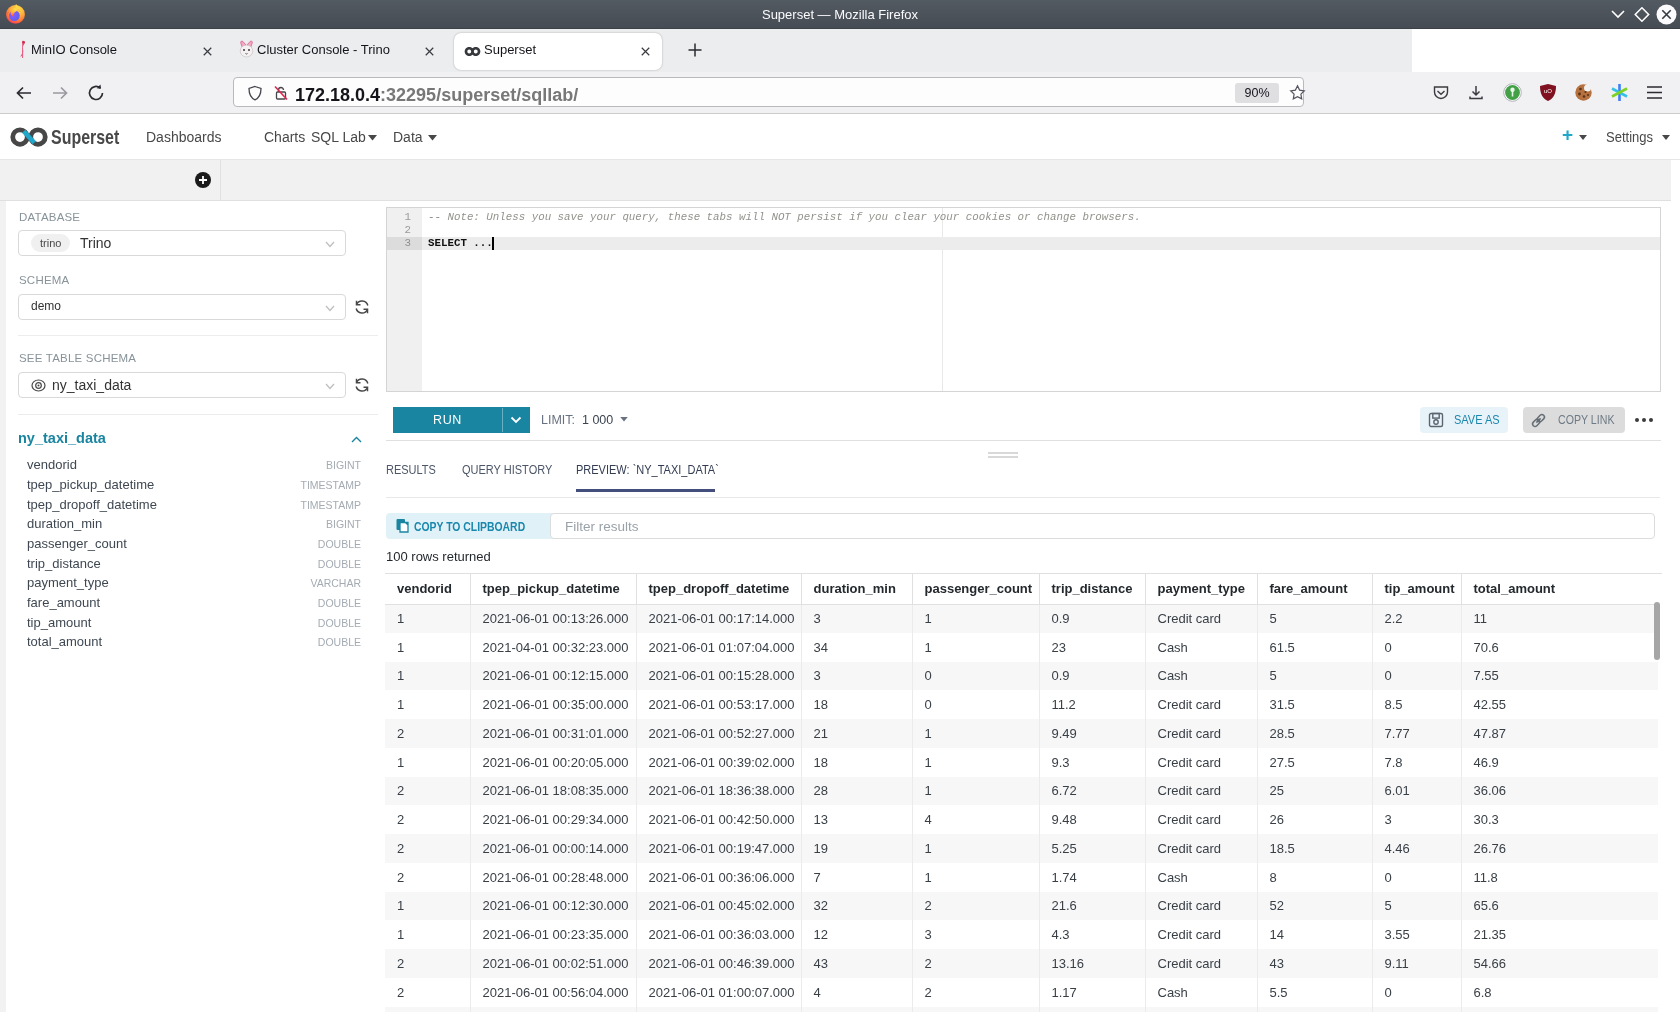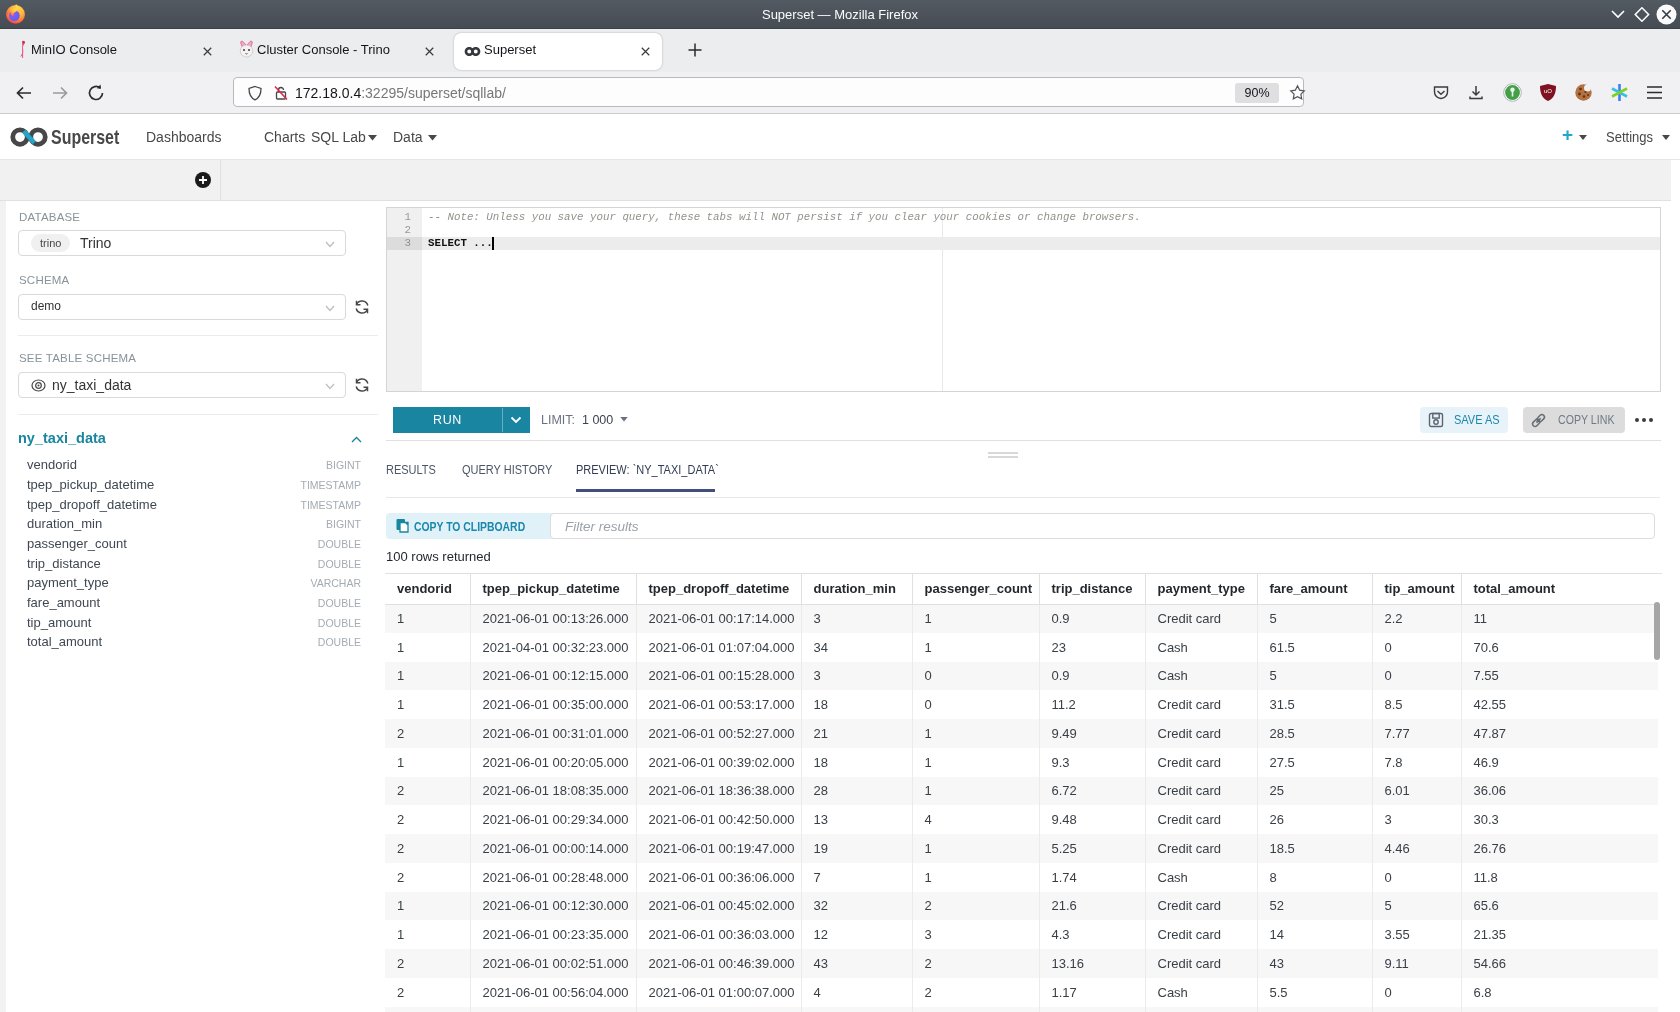--- a/index.html
+++ b/index.html
@@ -5,21 +5,21 @@
 * { margin:0; padding:0; box-sizing:border-box; }
 html,body { width:1680px; height:1012px; overflow:hidden; }
 body { font-family:"Liberation Sans", sans-serif; position:relative; background:#fff; }
 .abs { position:absolute; } .abs div, .label { white-space:nowrap; }
 
 
 #titlebar { left:0; top:0; width:1680px; height:29px; background:linear-gradient(#525a62,#464c53); border-bottom:1px solid #3b4147; }
 #titlebar .title { width:100%; text-align:center; color:#fbfbfe; font-size:13px; line-height:29px; }
 
 
-#tabbar { left:0; top:29px; width:1680px; height:43px; background:#ebedef; }
+#tabbar { left:0; top:29px; width:1412px; height:43px; background:#ebedef; }
 .fftab { position:absolute; top:4px; height:37px; border-radius:7px; font-size:13px; color:#15141a; }
 .fftab .t { position:absolute; left:29px; top:9px; white-space:nowrap; }
 .fftab .x { position:absolute; top:11px; width:15px; height:15px; color:#3a3a40; }
 .fftab.active { background:#fff; box-shadow:0 0 2px rgba(0,0,0,.3); }
 
 
 #navrow { left:0; top:72px; width:1680px; height:42px; background:#f1f1f3; border-bottom:1px solid #ccc; }
 #urlbar { position:absolute; left:233px; top:5px; width:1071px; height:30px; background:#fdfdfe; border-radius:4px; border:1px solid #b9b9bb; }
 #urlbar .host { color:#15141a; } #urlbar .rest { color:#777; }
 
@@ -143,21 +143,21 @@
     </svg>
   <div id="urlbar">
     <svg class="abs" style="left:13px;top:7px" width="16" height="16" viewBox="0 0 16 16">
         <path d="M8 1.5 L14 3.5 C14 9 12 13 8 14.8 C4 13 2 9 2 3.5 Z" stroke="#45454c" stroke-width="1.3" fill="none"></path>
       </svg>
     <svg class="abs" style="left:39px;top:7px" width="16" height="16" viewBox="0 0 16 16">
         <rect x="3.5" y="7" width="9" height="7" rx="1" stroke="#45454c" stroke-width="1.3" fill="none"></rect>
         <path d="M5.5 7 L5.5 5 a2.5 2.5 0 0 1 5 0" stroke="#45454c" stroke-width="1.3" fill="none"></path>
         <path d="M2 1.5 L14 14.5" stroke="#e22850" stroke-width="1.6"></path>
       </svg>
-    <div class="abs" style="left:61px;top:7px;font-size:14px;"><span class="host">172.18.0.4</span><span class="rest">:32295/superset/sqllab/</span></div>
+    <div class="abs" style="left:61px;top:7px;font-size:18px;font-weight:bold;"><span class="host">172.18.0.4</span><span class="rest">:32295/superset/sqllab/</span></div>
     <div class="abs" style="left:1001px;top:5px;width:44px;height:20px;background:#dfdfe2;border-radius:3px;text-align:center;font-size:12.5px;line-height:20px;color:#15141a;">90%</div>
     <svg class="abs" style="left:1055px;top:6px" width="17" height="17" viewBox="0 0 17 17">
         <path d="M8.5 1.8 L10.6 6.1 L15.3 6.8 L11.9 10.1 L12.7 14.8 L8.5 12.6 L4.3 14.8 L5.1 10.1 L1.7 6.8 L6.4 6.1 Z" stroke="#55555e" stroke-width="1.2" fill="none"></path>
       </svg>
   </div>
 
   <svg class="abs" style="left:1432px;top:12px" width="18" height="18" viewBox="0 0 18 18">
       <path d="M2.5 3 h13 v5 a6.5 6.5 0 0 1 -13 0 Z" stroke="#3a3a40" stroke-width="1.4" fill="none"></path>
       <path d="M5.5 7 L9 10.2 L12.5 7" stroke="#3a3a40" stroke-width="1.4" fill="none"></path>
     </svg>
@@ -371,21 +371,21 @@
   <div class="abs" style="left:190px;top:31px;width:139px;height:2.5px;background:#444e7c;"></div>
   <div class="abs" style="left:0;top:39px;width:1274px;height:1px;background:#e8e8e8;"></div>
 </div>
 <div class="abs" style="left:386px;top:513px;width:179px;height:26px;background:#e0f1f7;border-radius:4px;">
   <svg class="abs" style="left:9px;top:5px" width="15" height="16" viewBox="0 0 15 16">
       <rect x="1.5" y="1" width="8.5" height="11" rx="1" fill="#1985a0"></rect>
       <path d="M5 4.5 h8 v9.5 h-8 Z M10.5 4.5 l2.5 2.5" fill="#fff" stroke="#1985a0" stroke-width="1.3"></path>
     </svg>
   <div class="abs" style="left:28px;top:6px;font-size:13px;font-weight:bold;color:#1a87ad;transform:scaleX(.8);transform-origin:0 50%;">COPY TO CLIPBOARD</div>
 </div>
-<div class="abs" style="left:550px;top:513px;width:1105px;height:26px;border:1px solid #dcdcdc;border-radius:4px;background:#fff;font-style:italic;">
+<div class="abs" style="left:550px;top:513px;width:1105px;height:26px;border:1px solid #dcdcdc;border-radius:4px;background:#fff;">
   <div class="abs" style="left:14px;top:5px;font-size:13.5px;color:#9aa2a9;">Filter results</div>
 </div>
 <div class="abs" style="left:386px;top:549px;font-size:13px;color:#24292e;">100 rows returned</div>
 <div class="abs" id="dtable" style="left:385px;top:573px;width:1277px;height:439px;overflow:hidden;border-top:1px solid #e0e0e0;">
 <table style="border-collapse:collapse;table-layout:fixed;width:1273px;">
 <colgroup>
         <col style="width:85px">
         <col style="width:166px">
         <col style="width:165px">
         <col style="width:111px">

